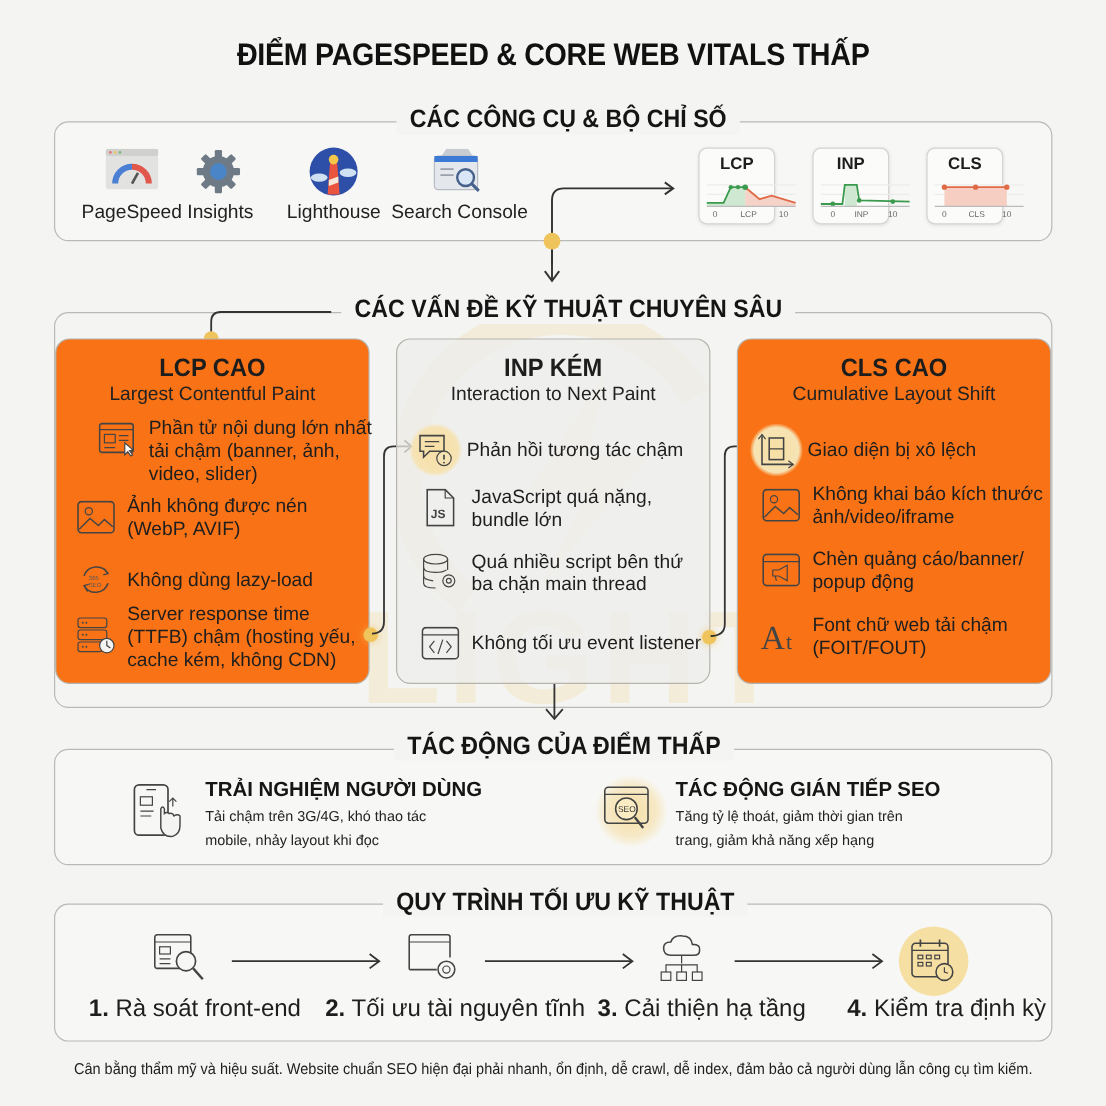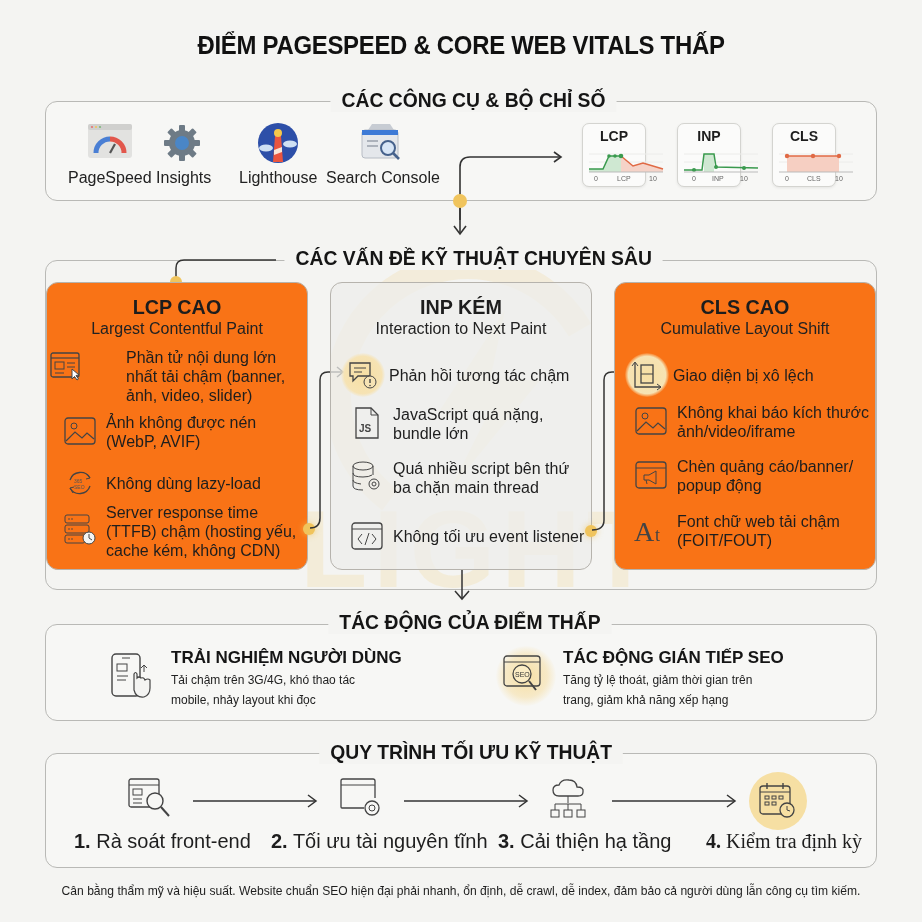--- a/index.html
+++ b/index.html
@@ -179,21 +179,21 @@
 <div class="abs sec-title" style="left:268px; top:246px;">CÁC VẤN ĐỀ KỸ THUẬT CHUYÊN SÂU</div>
 <svg class="abs" style="left:168px; top:258px;" width="110" height="30" viewBox="0 0 110 30">
   <path d="M8 24 L8 10 Q8 2 16 2 L108 2" stroke="#333" stroke-width="1.5" fill="none"></path>
   <circle cx="8" cy="24" r="6" fill="#f0c45d"></circle>
 </svg>
 
 <div class="abs card" style="left:46px; top:282px; width:262px; height:288px;">
   <h3>LCP CAO</h3>
   <div class="sub">Largest Contentful Paint</div>
 </div>
-<div class="item" style="left:48px; top:348px; width:240px;gap:34px;">
+<div class="item" style="left:80px; top:348px; width:240px;">
   <span class="ico">
       <svg width="32" height="30" viewBox="0 0 32 30">
         <rect x="1" y="2" width="28" height="24" rx="2" stroke="#444" stroke-width="1.3" fill="none"></rect>
         <line x1="1" y1="7" x2="29" y2="7" stroke="#444" stroke-width="1.2"></line>
         <rect x="5" y="11" width="9" height="7" stroke="#444" fill="none"></rect>
         <line x1="17" y1="12" x2="25" y2="12" stroke="#444"></line>
         <line x1="17" y1="16" x2="25" y2="16" stroke="#444"></line>
         <line x1="5" y1="22" x2="14" y2="22" stroke="#444"></line>
         <path d="M22 18 L22 28 L24.5 25.5 L27 29 L28.5 28 L26 24.5 L29 24 Z" fill="#fff" stroke="#444" stroke-width="1"></path>
       </svg>
@@ -447,15 +447,15 @@
       <rect x="7" y="21" width="4" height="3" stroke="#444" fill="none"></rect>
       <rect x="14" y="21" width="4" height="3" stroke="#444" fill="none"></rect>
       <circle cx="29" cy="29" r="7" stroke="#444" stroke-width="1.3" fill="#f6dfa3"></circle>
       <path d="M29 25 L29 29 L32 30" stroke="#444" fill="none"></path>
     </svg>
 </div>
 
 <div class="abs step" style="left:74px; top:830px;"><b>1.</b> <span>Rà soát front-end</span></div>
 <div class="abs step" style="left:271px; top:830px;"><b>2.</b> <span>Tối ưu tài nguyên tĩnh</span></div>
 <div class="abs step" style="left:498px; top:830px;"><b>3.</b> <span>Cải thiện hạ tầng</span></div>
-<div class="abs step" style="left:706px; top:830px;font-family:Liberation Serif, serif;"><b>4.</b> <span>Kiểm tra định kỳ</span></div>
+<div class="abs step" style="left:706px; top:830px;"><b>4.</b> <span>Kiểm tra định kỳ</span></div>
 
 <div class="abs footer">Cân bằng thẩm mỹ và hiệu suất. Website chuẩn SEO hiện đại phải nhanh, ổn định, dễ crawl, dễ index, đảm bảo cả người dùng lẫn công cụ tìm kiếm.</div>
 
 </body></html>

